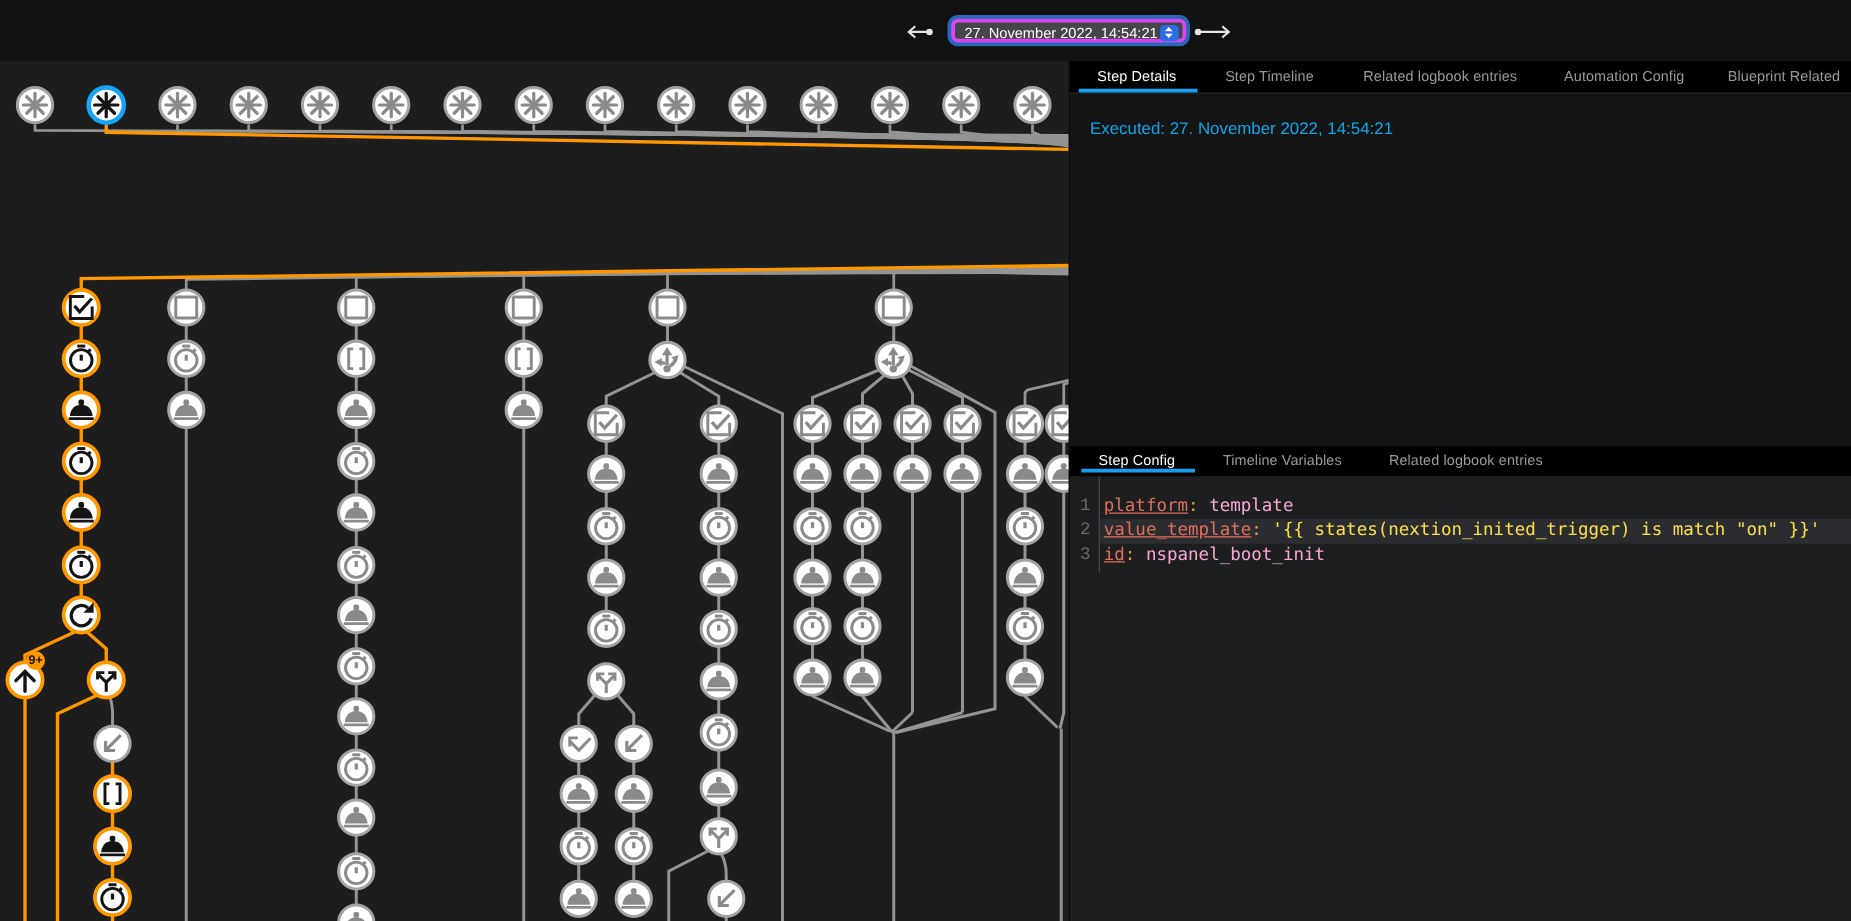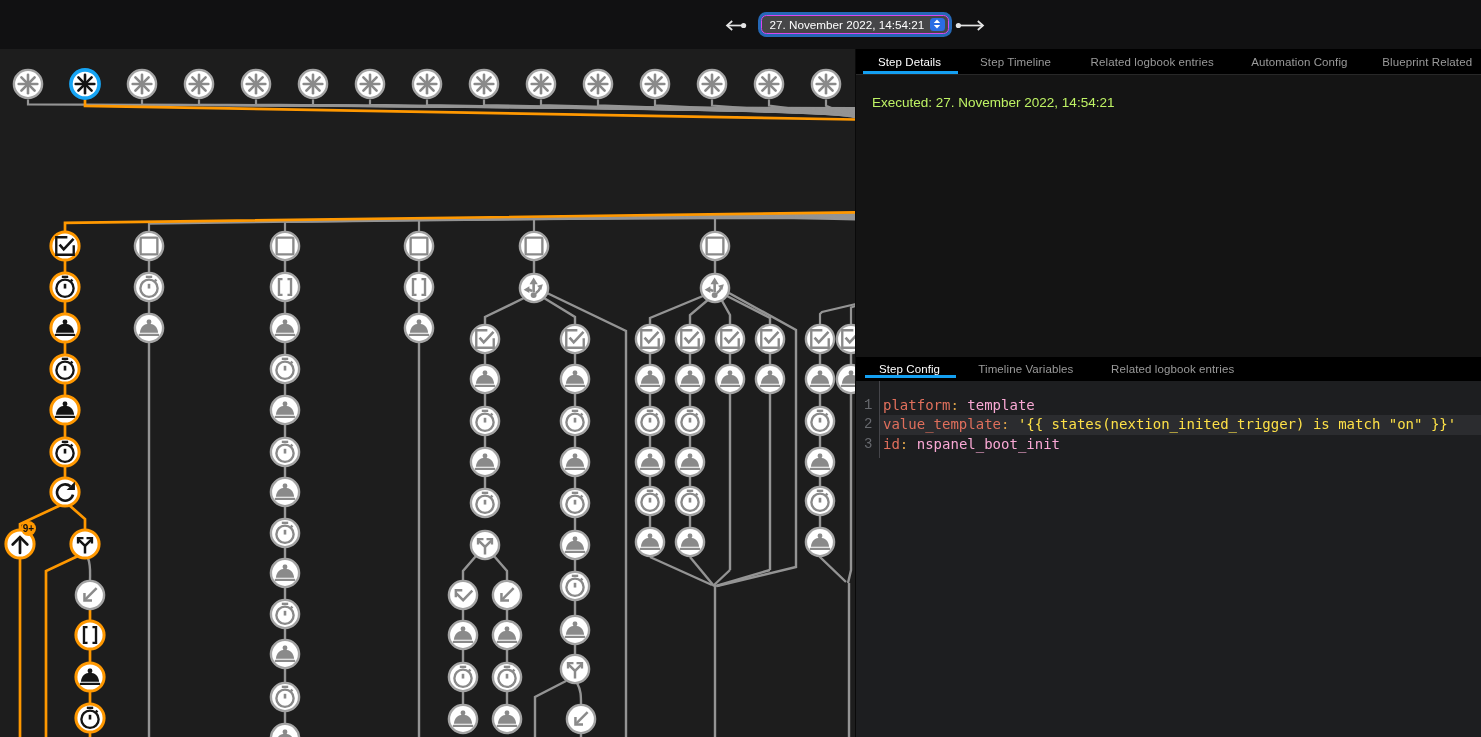--- a/index.html
+++ b/index.html
@@ -1,42 +1,42 @@
 <!DOCTYPE html>
 <html><head><meta charset="utf-8">
 <style>
 * { margin:0; padding:0; box-sizing:border-box; }
 html,body { width:1481px; height:737px; background:#111112; overflow:hidden; }
 body { font-family:"Liberation Sans", sans-serif; position:relative; }
 .graph { position:absolute; left:0; top:0; }
 .toolbar { position:absolute; left:0; top:0; width:1481px; height:49px; background:#111112; z-index:5; }
 .arrow { position:absolute; }
 .datesel { position:absolute; left:760.5px; top:14.5px; width:188.5px; height:19px;
-  background:#464648; border:1px solid #d946ef; border-radius:5.5px;
+  background:#464648; border:3px solid #d946ef; border-radius:5.5px;
   box-shadow:0 0 0 3px #2568b6; color:#fff; font-size:11.7px; line-height:17px;
   padding-left:8px; white-space:nowrap; }
 .stepper { position:absolute; right:3.5px; top:2px; width:15px; height:13px; background:#2a6de4;
   border-radius:3.5px; display:flex; align-items:center; justify-content:center; }
 .panel { position:absolute; left:855px; top:49px; width:626px; height:688px;
   background:#141414; z-index:4; border-left:1px solid #0a0a0a; }
 .tabbar { position:absolute; left:0; width:100%; height:26px; background:#000000; }
 .tabs1 { top:0; border-bottom:1px solid #282828; }
 .tabs2 { top:308px; height:24px;padding-left:32px; }
 .tab { position:absolute; top:50%; transform:translate(-50%,-50%); font-size:11.5px; font-weight:500;
   color:#9a9a9a; white-space:nowrap; letter-spacing:0.1px; }
 .tab.active { color:#fff; }
 .underline { position:absolute; height:2.6px; background:#14a0f2; }
-.executed { position:absolute; left:16px; top:46px; font-size:13.5px; color:#bef264; }
+.executed { position:absolute; left:16px; top:46px; font-size:13.5px; color:#0ea5e9; }
 .editor { position:absolute; left:0; top:332px; width:100%; height:356px; background:#1d1e20;
   font-family:"Liberation Mono", monospace; font-size:14px; line-height:19.4px; }
 .hl { position:absolute; left:23px; right:0; top:34.2px; height:19.4px; background:#2b2c2f; }
 .gutterline { position:absolute; left:22.5px; top:0; width:1px; height:76.5px; background:#45454a; }
 .gutter { position:absolute; left:0; top:14.9px; width:16.5px; text-align:right; color:#67696e; }
 .code { position:absolute; left:27px; top:14.9px; color:#d4d4d4; }
-.k { color:#e06f5c; } .p { color:#dba24a; } .s { color:#fde047; } .t { color:#f9a8d4; }
+.k { color:#e06f5c;text-decoration:underline; } .p { color:#dba24a; } .s { color:#fde047; } .t { color:#f9a8d4; }
 </style></head>
 <body>
 <svg class="graph" width="881" height="737" viewBox="0 0 881 737">
 <rect x="0" y="0" width="881" height="737" fill="#1d1d1d"></rect>
 <defs>
       <g id="i-ast" stroke-linecap="round">
 <line x1="12" y1="4.1" x2="12" y2="19.9" stroke-width="2.2"></line>
 <line x1="4.1" y1="12" x2="19.9" y2="12" stroke-width="2.2"></line>
 <line x1="6.4" y1="6.4" x2="17.6" y2="17.6" stroke-width="2.2"></line>
 <line x1="6.4" y1="17.6" x2="17.6" y2="6.4" stroke-width="2.2"></line>

